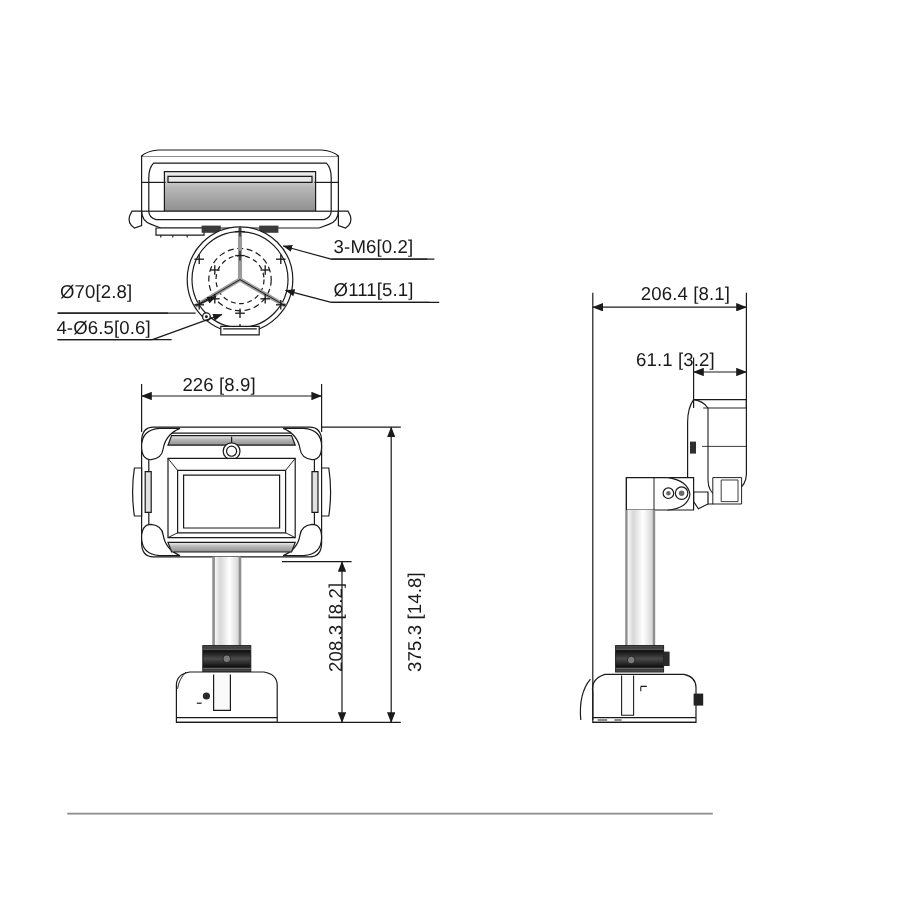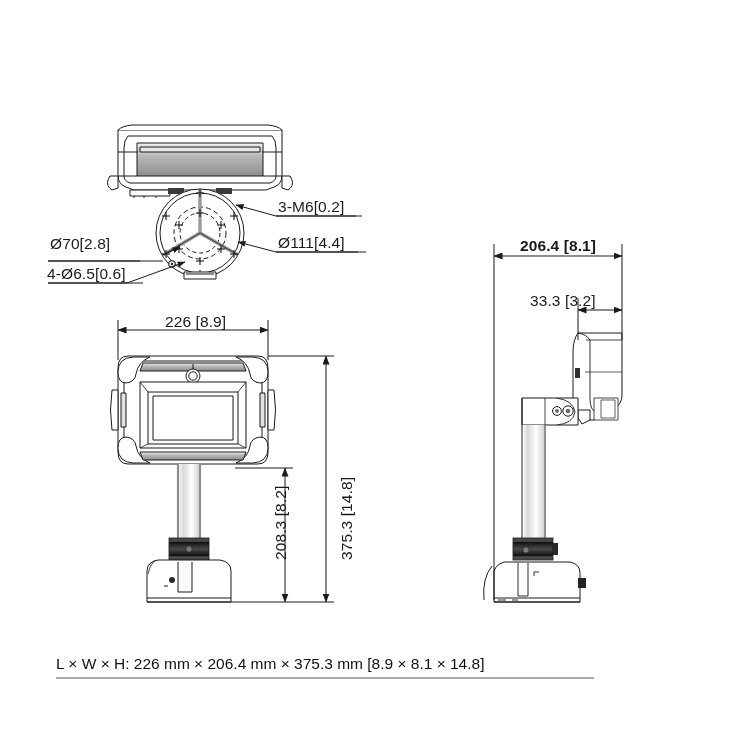--- a/index.html
+++ b/index.html
@@ -311,33 +311,32 @@
     <g stroke="#1a1a1a" stroke-width="1">
       <line x1="276" y1="216" x2="362" y2="216"></line>
       <line x1="276" y1="252" x2="366" y2="252"></line>
       <line x1="48" y1="261" x2="140" y2="261"></line>
       <line x1="48" y1="283" x2="143" y2="283"></line>
     </g>
 
     <line x1="56" y1="678" x2="594" y2="678" stroke="#8c8c8c" stroke-width="1.4"></line>
   </svg>
 
-  <div class="dim-text" style="left:152px; top:313px;margin-left:13px;">226  [8.9]</div>
+  <div class="dim-text" style="left:152px; top:313px;">226  [8.9]</div>
 
   <div class="dim-text" style="left:278px; top:198px;">3-M6[0.2]</div>
 
-  <div class="dim-text" style="left:278px; top:234px;">Ø111[4.4]</div>
+  <div class="dim-text" style="left:278px; top:234px;">Ø111[5.1]</div>
 
   <div class="dim-text" style="left:50px; top:235px;">Ø70[2.8]</div>
 
   <div class="dim-text" style="left:47px; top:265px;">4-Ø6.5[0.6]</div>
 
-  <div class="dim-text" style="left:520px; top:237px;font-weight:bold;">206.4  [8.1]</div>
-
-  <div class="dim-text" style="left:530px; top:292px;">33.3  [3.2]</div>
+  <div class="dim-text" style="left:534px; top:237px;">206.4  [8.1]</div>
+
+  <div class="dim-text" style="left:530px; top:292px;">61.1  [3.2]</div>
 
   <div class="dim-text vert" style="left:338px; top:560px;">375.3 [14.8]</div>
 
   <div class="dim-text vert" style="left:272px; top:560px;">208.3 [8.2]</div>
 
-  <div class="caption">L × W × H: 226 mm ×  206.4 mm × 375.3 mm [8.9 × 8.1 × 14.8]</div>
 
 </div>
 
 </body></html>

